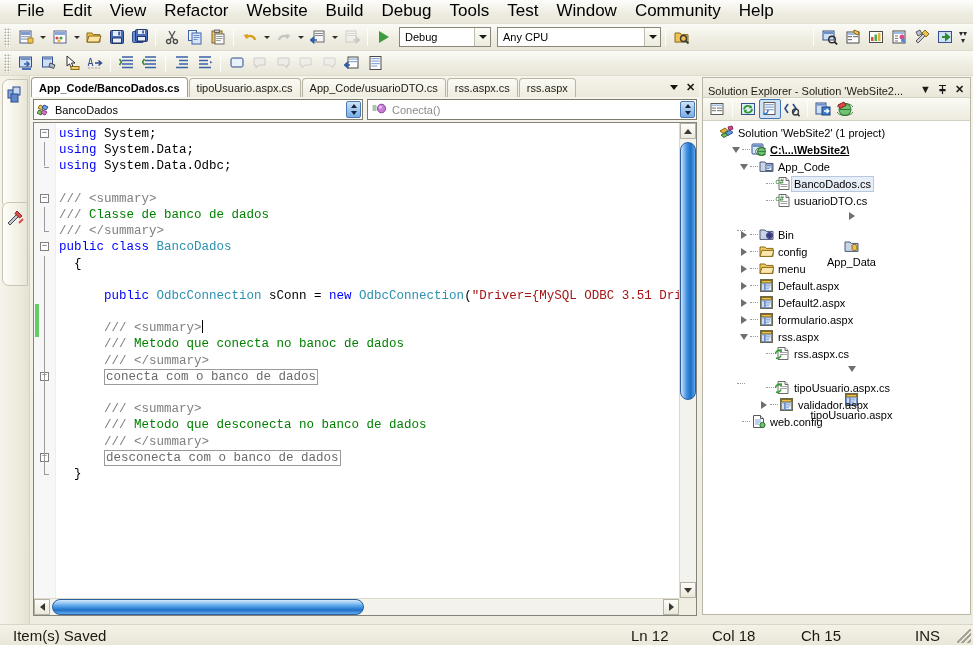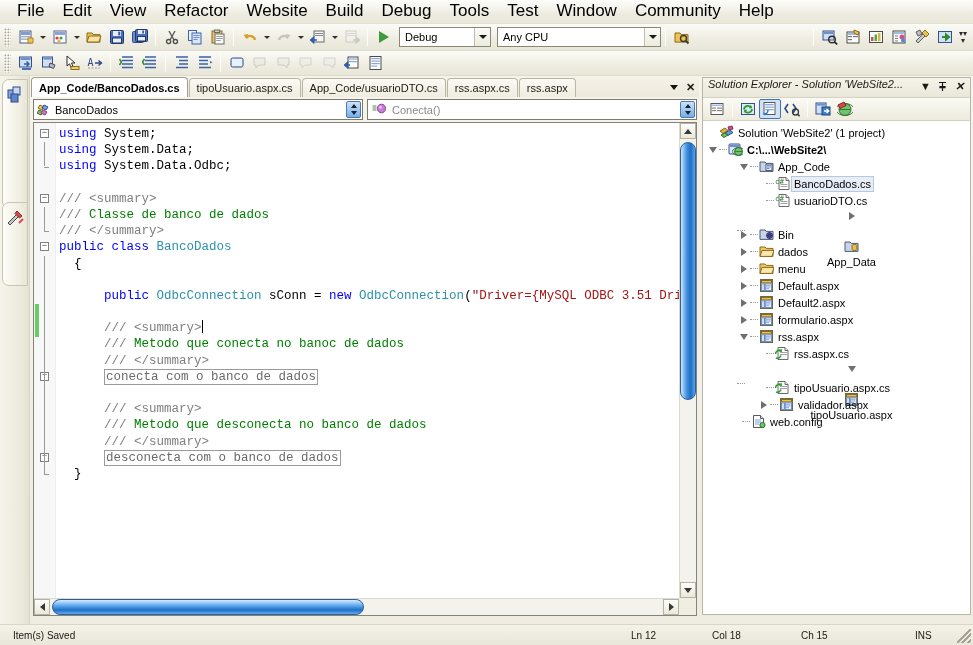--- a/index.html
+++ b/index.html
@@ -260,26 +260,26 @@
   }
 
   
   #solexp {
     position: absolute; left: 702px; top: 77px; width: 269px; height: 538px;
     background: linear-gradient(#f7f5ec, #eeece0);
     border: 1px solid #b9b6a5;
     display: flex; flex-direction: column;
   }
   #sol-title {
-    height: 20px; display: flex; align-items: flex-start;
+    height: 20px; display: flex; align-items: flex-end;
     padding: 0 3px 0 5px;
     background: linear-gradient(#f6f4ea, #e9e7d9);
     border-bottom: 1px solid #d5d2c2;
     font-size: 11px; color: #1d1b16;
-    white-space: nowrap; overflow: hidden; font-style: italic;
+    white-space: nowrap; overflow: hidden;
   }
   #sol-title .ttl { overflow: hidden; text-overflow: ellipsis; white-space: nowrap; }
   .tw-btn {
     width: 15px; height: 16px; margin-left: 2px;
     display: flex; align-items: center; justify-content: center;
     flex: 0 0 auto;
   }
   #sol-toolbar {
     height: 23px; display: flex; align-items: center;
     padding-left: 3px;
@@ -321,21 +321,21 @@
   }
   .dotline { width: 10px; height: 17px; flex: 0 0 10px; }
   .ico { width: 17px; height: 17px; flex: 0 0 17px; display: flex; align-items: center; justify-content: center; }
 
   
   #statusbar {
     position: absolute; left: 0; bottom: 0; width: 973px; height: 21px;
     background: linear-gradient(#f4f2e8, #e9e7d9);
     border-top: 1px solid #d9d6c6;
     display: flex; align-items: center;
-    font-size: 10px; color: #1a1813;
+    font-size: 15px; color: #1a1813;
   }
   #statusbar .cell { position: absolute; white-space: nowrap; }
   .resize-grip {
     position: absolute; right: 2px; bottom: 2px; width: 14px; height: 14px;
     background-image:
       linear-gradient(135deg, transparent 43%, #a6a394 43%, #a6a394 54%, transparent 54%),
       linear-gradient(135deg, transparent 63%, #a6a394 63%, #a6a394 74%, transparent 74%),
       linear-gradient(135deg, transparent 83%, #a6a394 83%, #a6a394 94%, transparent 94%);
   }
 </style>
@@ -853,21 +853,21 @@
           <span class="ico">
             <svg width="15" height="15" viewBox="0 0 15 15">
               <path d="M1 6 L6 3 L9 5.5 L4 8.5z" fill="#e0b33c" stroke="#8a6a1c"></path>
               <path d="M6 8 L11 5 L14 7.5 L9 10.5z" fill="#5a9ade" stroke="#2b4a8c"></path>
               <path d="M2 10 L6 8 L9 10 L5 12.5z" fill="#6fbd5f" stroke="#2e6e2e"></path>
               <path d="M9 2 L13 1 L14 4 L10 5z" fill="#d94b8a" stroke="#8a2a5a"></path>
             </svg>
           </span>
           <span class="lbl">Solution 'WebSite2' (1 project)</span>
         </div>
-        <div class="tnode" style="padding-left: 3px;">
+        <div class="tnode" style="padding-left: 26px; text-decoration: underline;">
           <span class="twisty d"></span>
           <span class="dotline" style="border-top: 1px dotted rgb(154, 154, 154); height: 9px; align-self: flex-start; margin-top: 8px; width: 8px; flex: 0 0 8px;"></span>
           <span class="ico">
             <svg width="15" height="15" viewBox="0 0 15 15">
               <rect x="1" y="2" width="11" height="10" rx="1" fill="#dbe8f8" stroke="#35508c"></rect>
               <rect x="2" y="3" width="9" height="2" fill="#6e8fc8"></rect>
               <circle cx="10.5" cy="9.5" r="4" fill="#6ec46e" stroke="#2e6e2e"></circle>
               <path d="M6.5 9.5 h8 M10.5 5.5 a6 4 0 0 0 0 8 M10.5 5.5 a6 4 0 0 1 0 8" stroke="#2e6e2e" fill="none" stroke-width="0.8"></path>
             </svg>
           </span>
@@ -939,21 +939,21 @@
         </div>
         <div class="tnode" style="padding-left: 34px;">
           <span class="twisty r"></span>
           <span class="dotline" style="border-top: 1px dotted rgb(154, 154, 154); height: 9px; align-self: flex-start; margin-top: 8px; width: 8px; flex: 0 0 8px;"></span>
           <span class="ico">
             <svg width="15" height="15" viewBox="0 0 15 15">
               <path d="M1 3 h5 l1.2 1.4 H14 v8 H1z" fill="#f2ca5c" stroke="#8a6a1c"></path>
               <path d="M1 12.4 l2 -6 h12 l-2 6z" fill="#fbe7ab" stroke="#8a6a1c"></path>
             </svg>
           </span>
-          <span class="lbl">dados</span>
+          <span class="lbl">config</span>
         </div>
         <div class="tnode" style="padding-left: 34px;">
           <span class="twisty r"></span>
           <span class="dotline" style="border-top: 1px dotted rgb(154, 154, 154); height: 9px; align-self: flex-start; margin-top: 8px; width: 8px; flex: 0 0 8px;"></span>
           <span class="ico">
             <svg width="15" height="15" viewBox="0 0 15 15">
               <path d="M1 3 h5 l1.2 1.4 H14 v8 H1z" fill="#f2ca5c" stroke="#8a6a1c"></path>
               <path d="M1 12.4 l2 -6 h12 l-2 6z" fill="#fbe7ab" stroke="#8a6a1c"></path>
             </svg>
           </span>

